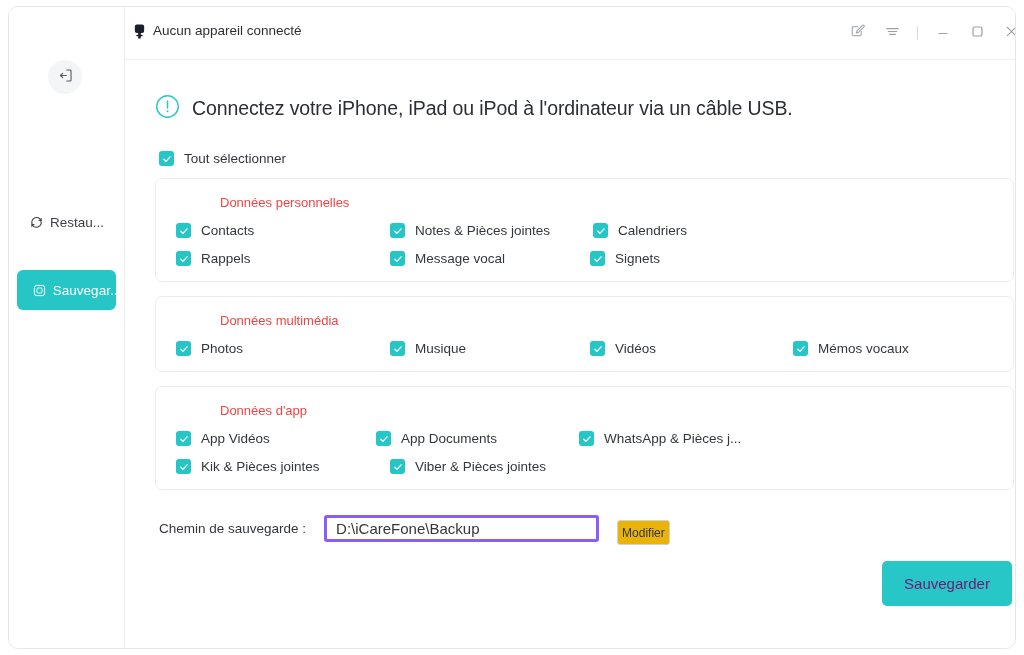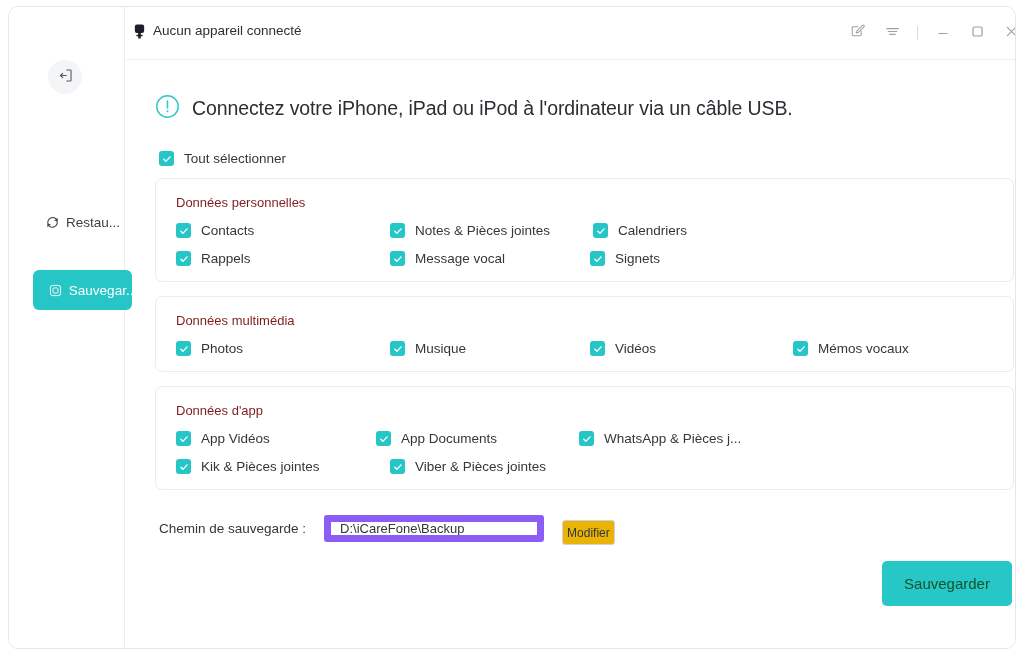--- a/index.html
+++ b/index.html
@@ -45,21 +45,21 @@
     background: #f4f5f7;
     display: flex;
     align-items: center;
     justify-content: center;
     cursor: pointer;
   }
 
   .sidebar-nav {
     position: absolute;
     top: 195px;
-    left: 16px;
+    left: 0;
     width: 100%;
   }
 
   .nav-item {
     display: flex;
     align-items: center;
     justify-content: center;
     gap: 6px;
     height: 40px;
     margin: 0 8px 28px 8px;
@@ -179,22 +179,23 @@
   .card {
     border: 1px solid #ececee;
     border-radius: 7px;
     background: #ffffff;
     padding: 16px 20px 15px 20px;
     margin-bottom: 14px;
   }
 
   .card-title {
     font-size: 13px;
-    color: #7f1d1d;
+    color: #ef4444;
     margin-bottom: 13px;
+    margin-left: 44px;
   }
 
   .grid-row {
     display: flex;
     margin-bottom: 13px;
   }
   .grid-row:last-child { margin-bottom: 0; }
 
   .cell {
     display: flex;
@@ -217,26 +218,26 @@
     display: flex;
     align-items: center;
     gap: 18px;
     margin-top: 22px;
     margin-left: 4px;
   }
 
   .path-label { font-size: 13.5px; color: #33373c; }
 
   .path-input {
-    width: 220px;
+    width: 275px;
     height: 27px;
-    border: 7px solid #8b5cf6;
+    border: 3px solid #8b5cf6;
     border-radius: 3px;
     padding: 0 9px;
-    font-size: 13px;
+    font-size: 15px;
     color: #33373c;
     font-family: "Liberation Sans", sans-serif;
     background: #ffffff;
     outline: none;
   }
 
   .modify-btn {
     height: 25px;
     padding: 0 4px;
     border: 1px solid #cfd3d6;
@@ -255,21 +256,21 @@
     margin-top: 16px;
     padding-right: 2px;
   }
 
   .primary-btn {
     width: 130px;
     height: 45px;
     border: none;
     border-radius: 5px;
     background: #27c7c7;
-    color: #14532d;
+    color: #701a75;
     font-size: 15px;
     font-family: "Liberation Sans", sans-serif;
     cursor: pointer;
   }
 </style>
 </head>
 <body>
 
 <div class="app-window">
 

